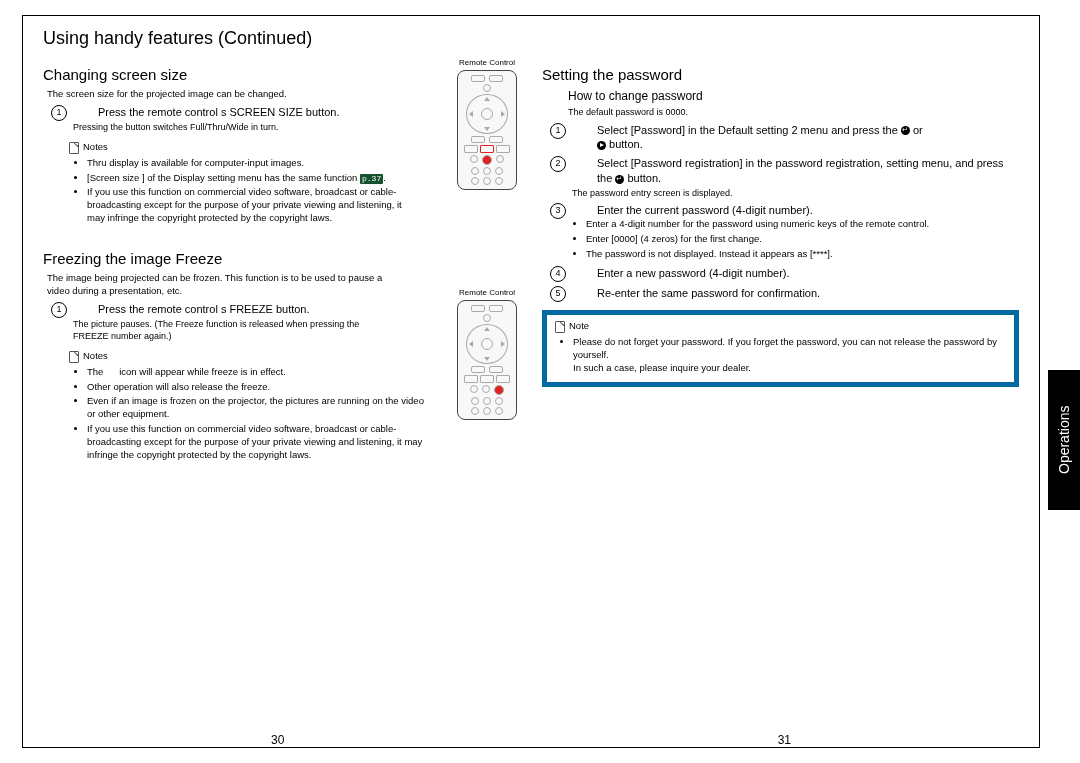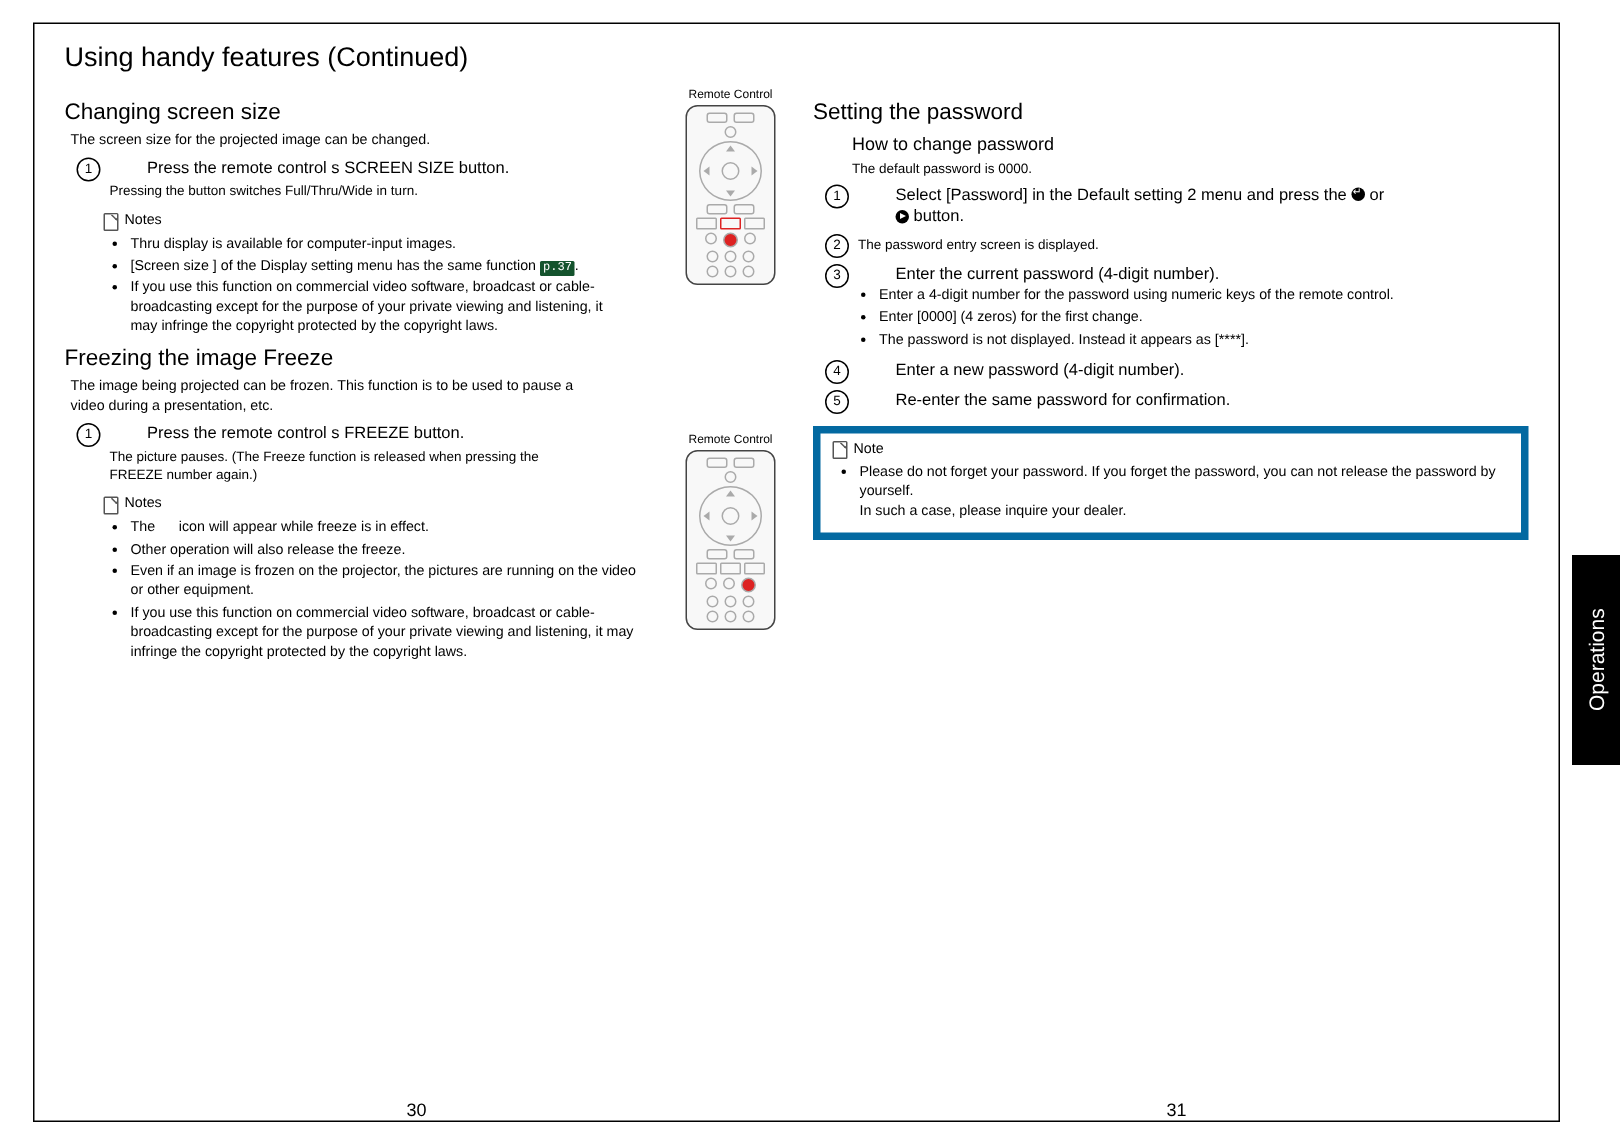--- a/index.html
+++ b/index.html
@@ -300,21 +300,21 @@
               <span class="circ"></span>
             </div>
           <div class="rrow">
               <span class="circ"></span>
               <span class="circ"></span>
               <span class="circ"></span>
             </div>
         </div>
       </div>
 
-      <h2 class="section" style="margin-top:4px;">Freezing the image Freeze</h2>
+      <h2 class="section" style="margin-top:24px;">Freezing the image Freeze</h2>
       <p class="intro" style="width:360px;">The image being projected can be frozen. This function is to be used to pause a video during a presentation, etc.</p>
       <div class="step" style="width:330px;">
         <span class="step-num">1</span>
         <div class="step-body">
           <div class="step-title">Press the remote control s FREEZE button.</div>
           <div class="step-sub">The picture pauses. (The Freeze function is released when pressing the FREEZE number again.)</div>
         </div>
       </div>
       <div class="notes-label">
         <span class="notes-icon"></span>
@@ -344,20 +344,25 @@
             <span> or </span><br>
             <span class="inline-icon play"></span>
             <span> button.</span>
           </div>
         </div>
       </div>
 
       <div class="step">
         <span class="step-num">2</span>
         <div class="step-body">
+          <div class="step-title">
+            <span>Select [Password registration] in the password registration, setting menu, and press the </span>
+            <span class="inline-icon enter"></span>
+            <span> button.</span>
+          </div>
           <div class="step-sub">The password entry screen is displayed.</div>
         </div>
       </div>
 
       <div class="step">
         <span class="step-num">3</span>
         <div class="step-body">
           <div class="step-title">Enter the current password (4-digit number).</div>
           <ul class="bullets" style="margin-left:0;">
             <li>Enter a 4-digit number for the password using numeric keys of the remote control.</li>

